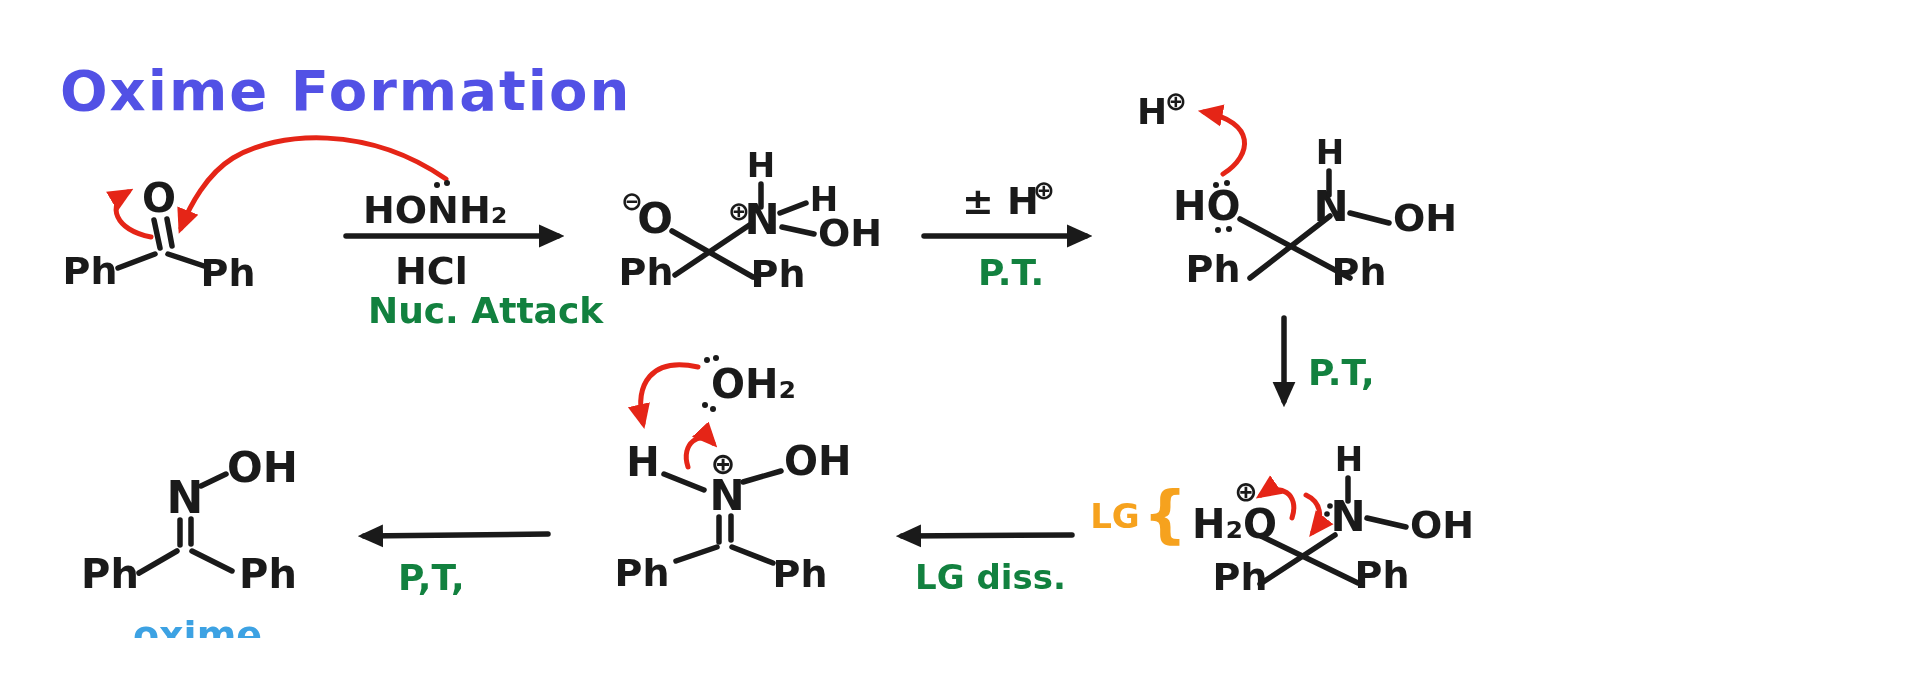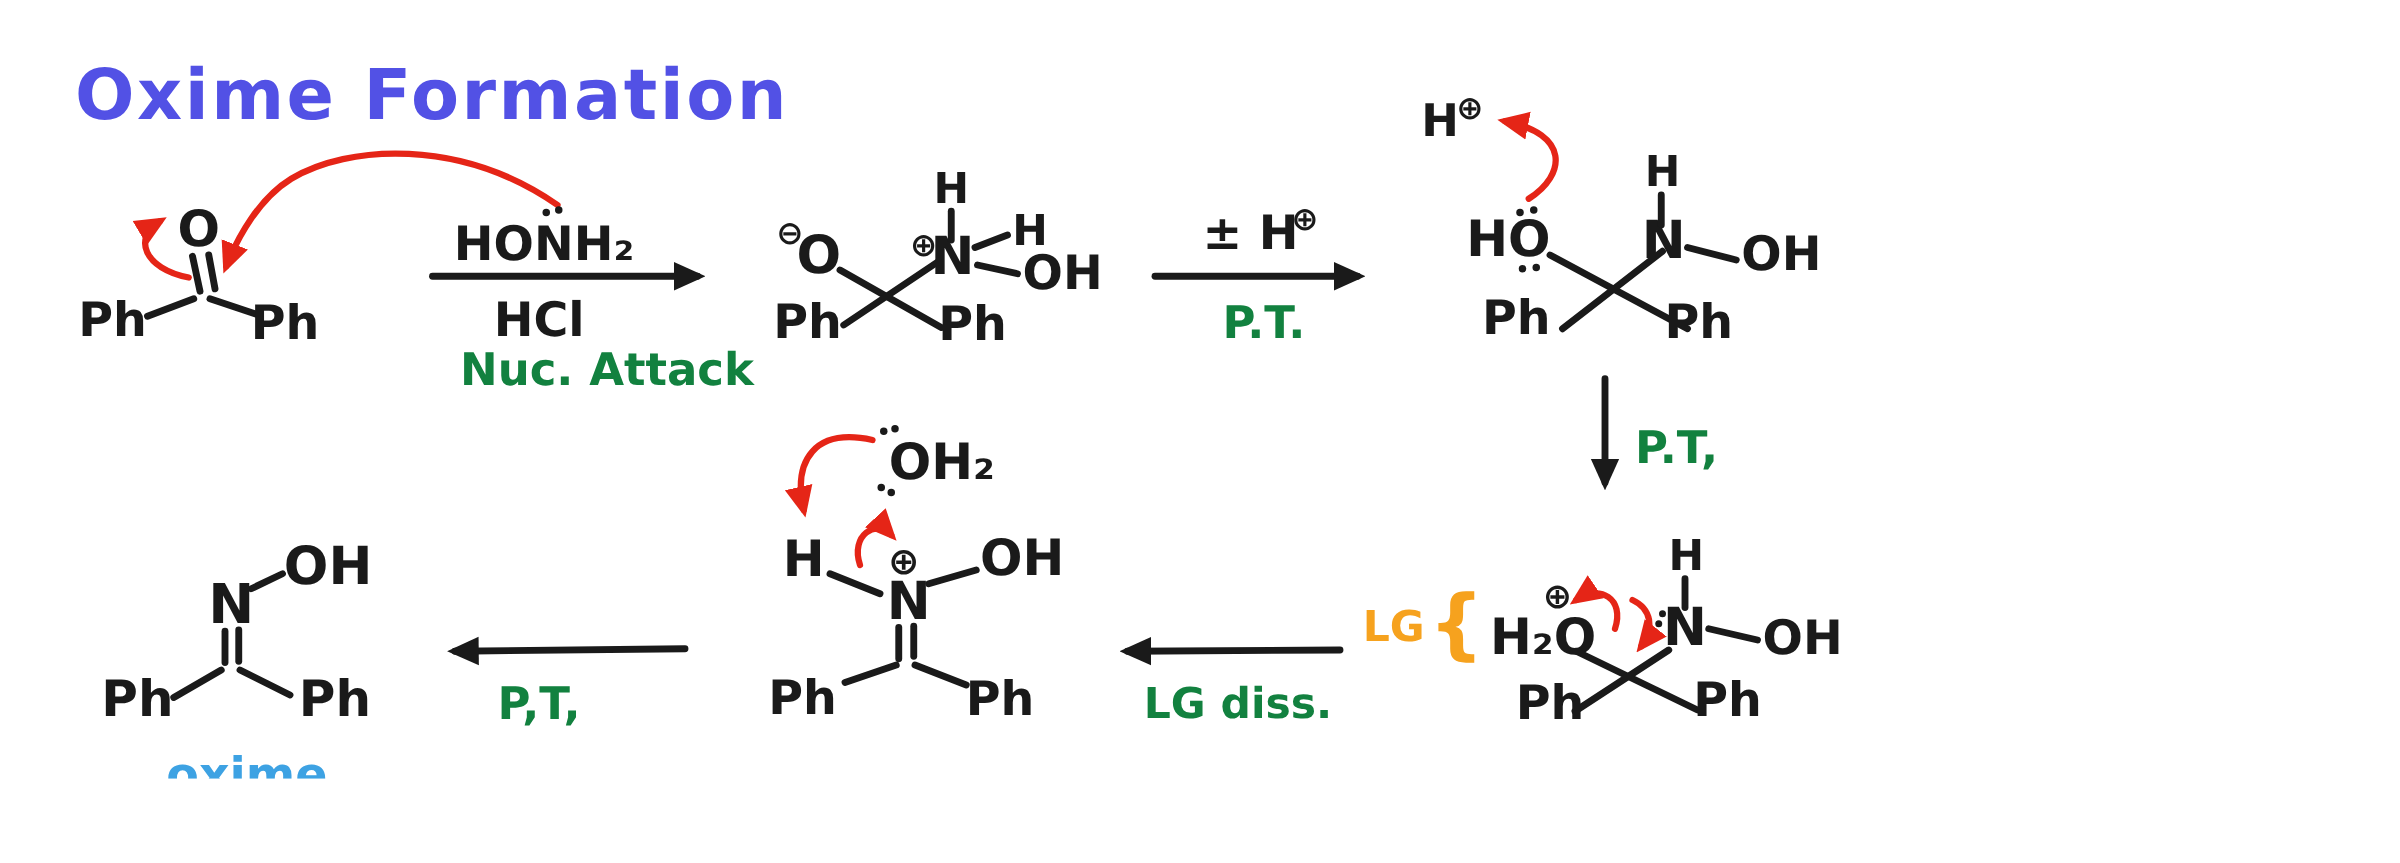--- a/index.html
+++ b/index.html
@@ -1,16 +1,16 @@
 <!DOCTYPE html>
 <html><head>
 <meta charset="utf-8">
 <style>
   html,body{margin:0;padding:0;background:#ffffff;}
-  .canvas-wrap{position:relative;width:1920px;height:623px;background:#ffffff;overflow:hidden;}
+  .canvas-wrap{position:relative;width:1920px;height:623px;background:#ffffff;overflow:hidden;margin-top:15px;}
   svg{display:block;}
   text{font-family:"DejaVu Sans", sans-serif;font-weight:700;fill:#1a1a1a;}
   .title{font-size:56px;letter-spacing:2px;fill:#5251e5;}
   .atom{font-size:42px;}
   .atom40{font-size:40px;}
   .atom38{font-size:38px;}
   .atom36{font-size:36px;}
   .atom34{font-size:34px;}
   .atom44{font-size:44px;}
   .charge{font-size:26px;}

